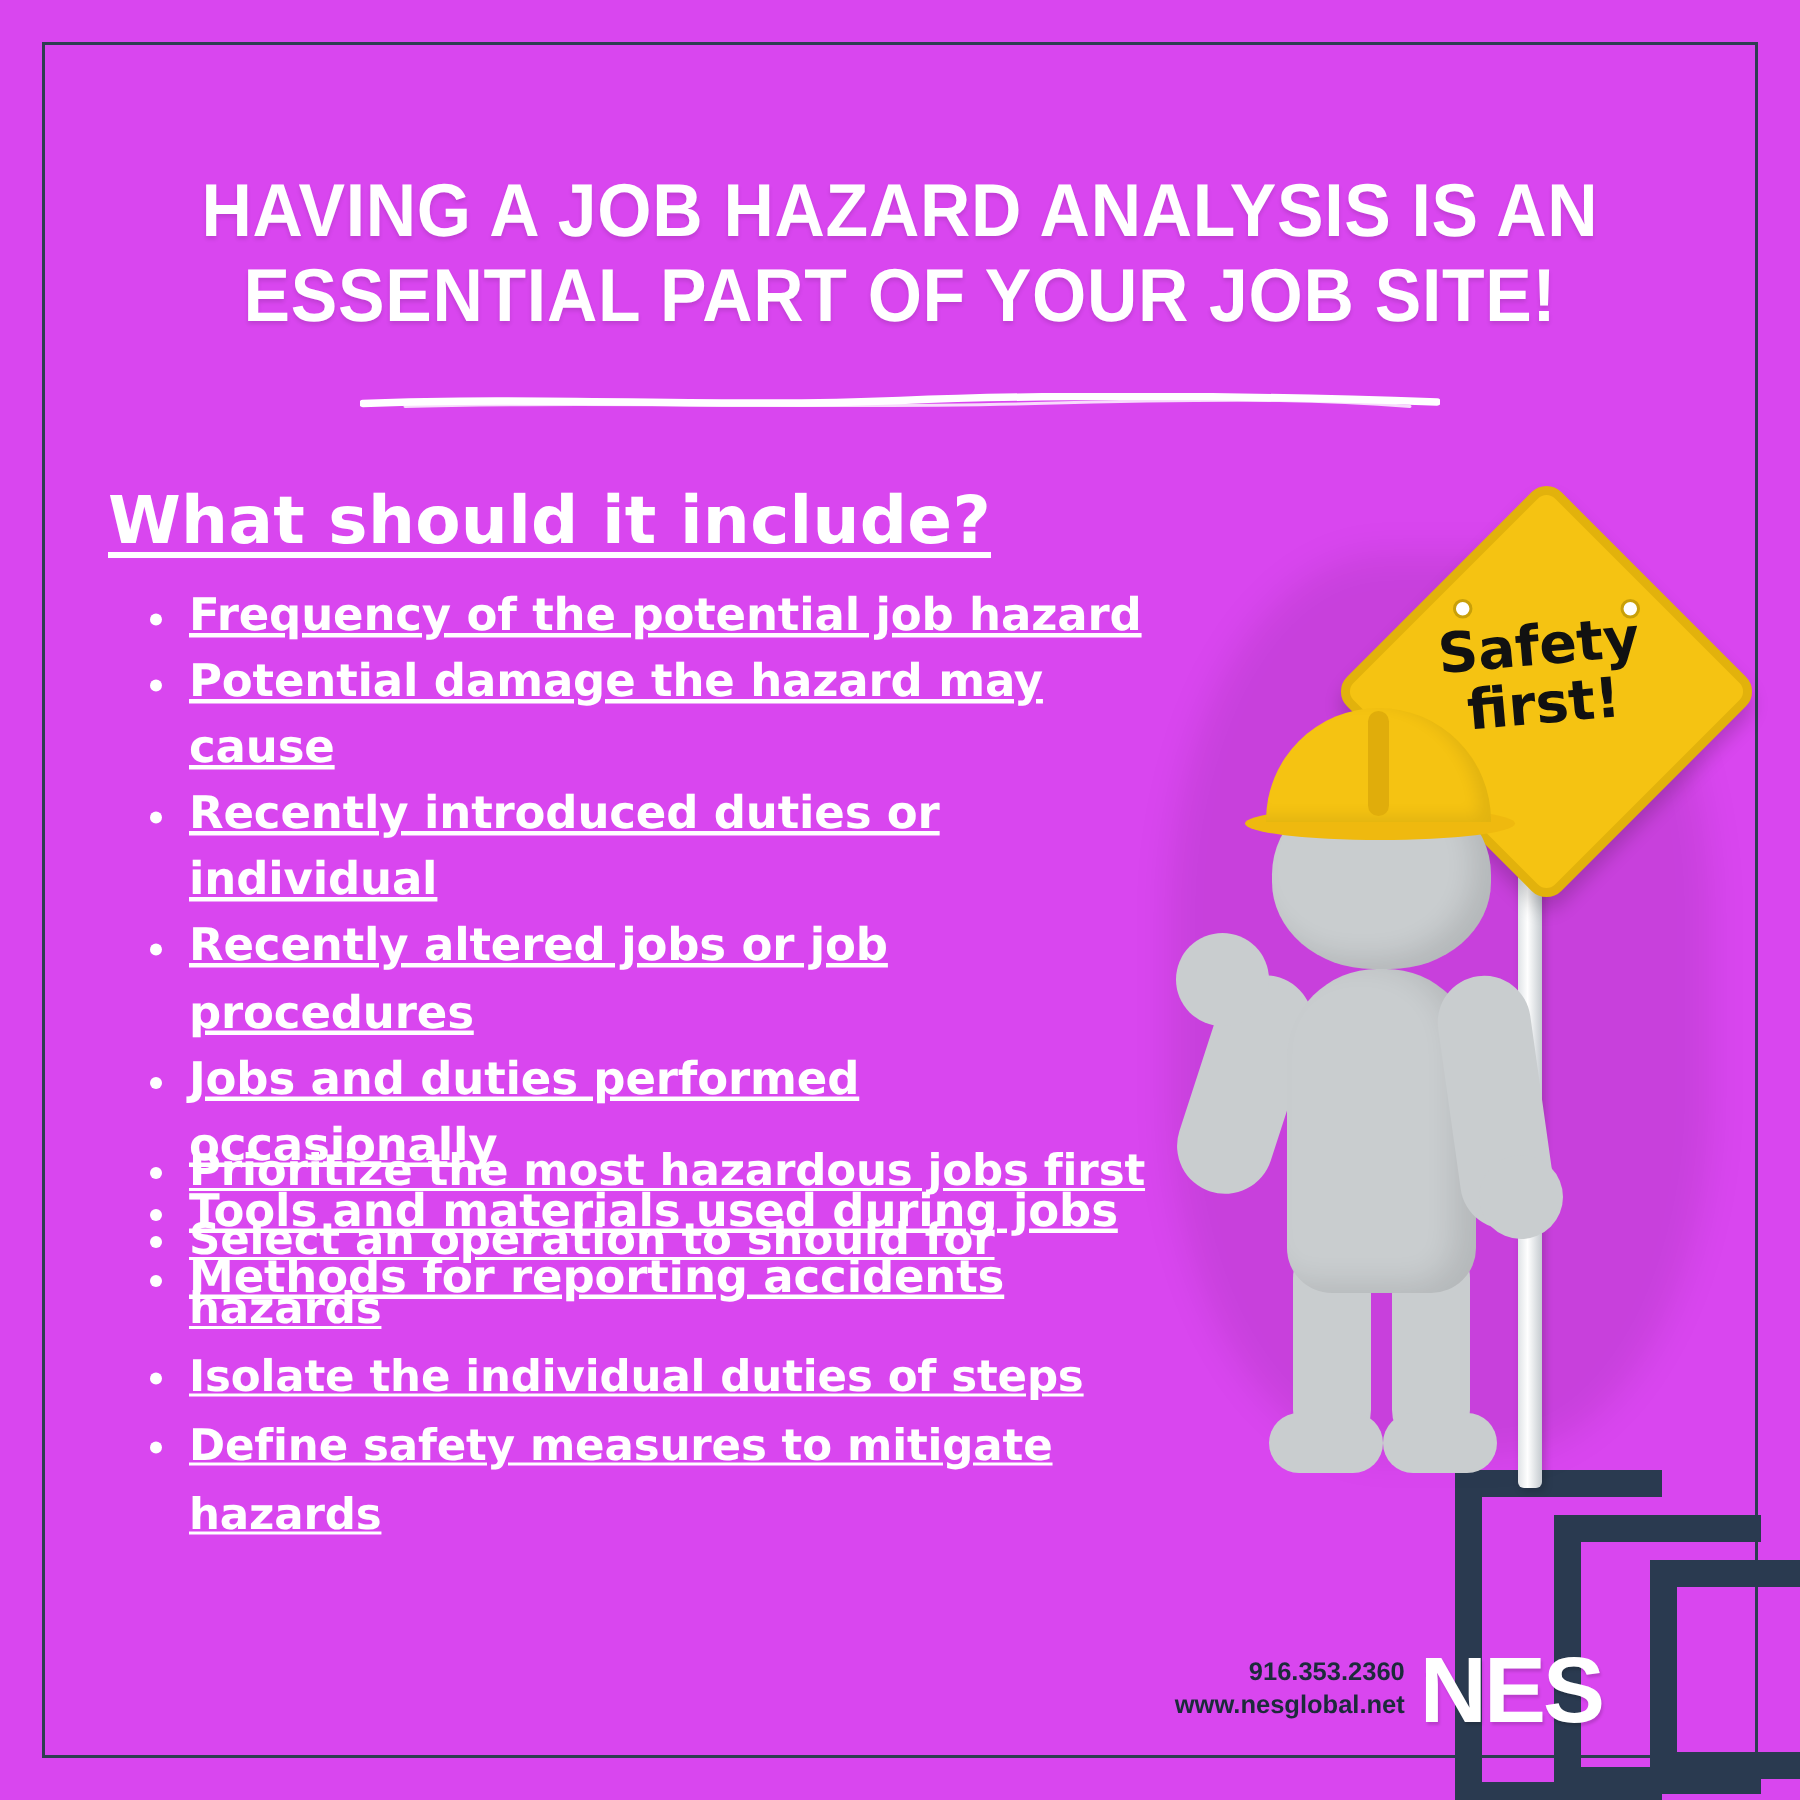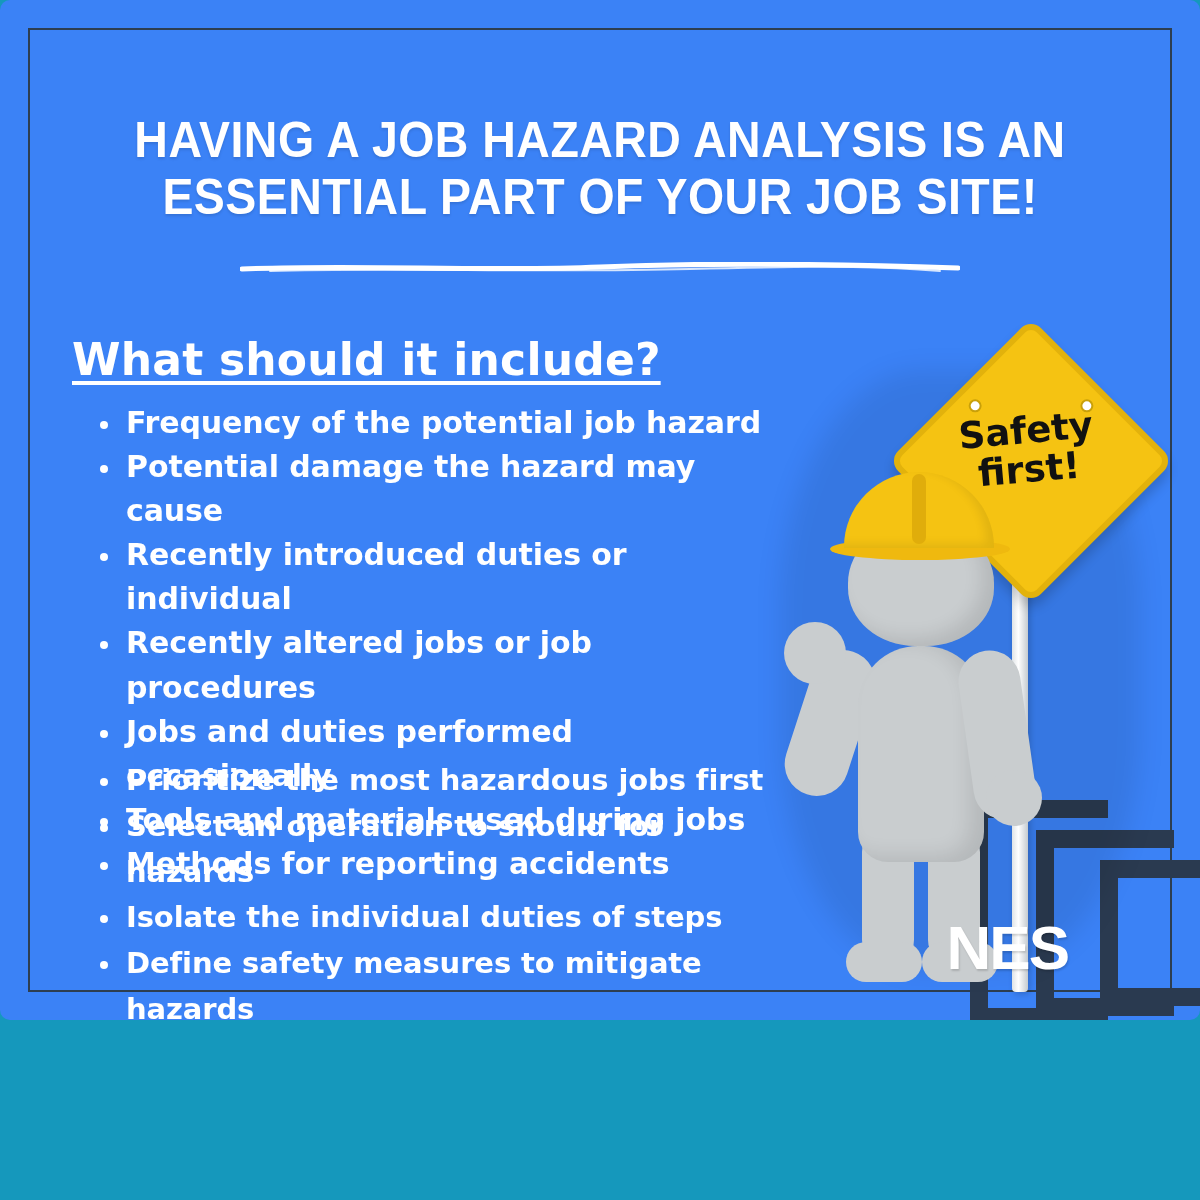--- a/index.html
+++ b/index.html
@@ -9,24 +9,23 @@
   body {
     width: 1200px;
     height: 1200px;
     background: #1598bc;
     font-family: "Liberation Sans", sans-serif;
     overflow: hidden;
   }
   .poster {
     position: relative;
     width: 1200px;
-    height: 1020px;
-    background: #3b82f6;
+    height: 1200px;
+    background: #d946ef;
     box-sizing: border-box;
-    border-radius: 10px;
   }
   
   .frame {
     position: absolute;
     left: 28px;
     top: 28px;
     right: 28px;
     bottom: 28px;
     border: 2px solid #2d3e50;
     box-sizing: border-box;
@@ -94,37 +93,38 @@
     width: 700px;
   }
   .section-title {
     color: #ffffff;
     font-size: 44px;
     font-weight: bold;
     font-style: normal;
     text-decoration: underline;
     text-underline-offset: 6px;
     letter-spacing: 0.2px;
-    margin: 12px 0 16px 0;
+    margin: 0 0 16px 0;
     font-family: "DejaVu Sans", sans-serif;
   }
   ul.bullets {
     list-style: none;
     margin: 0;
     padding: 0 0 0 28px;
   }
   ul.bullets li {
     position: relative;
     color: #ffffff;
     font-size: 30px;
     font-weight: bold;
     line-height: 1.47;
     font-family: "DejaVu Sans", sans-serif;
     letter-spacing: -0.1px;
     padding-left: 26px;
+    text-decoration: underline;
   }
   ul.bullets li::before {
     content: "";
     position: absolute;
     left: 0;
     top: 20px;
     width: 8px;
     height: 8px;
     background: #ffffff;
     border-radius: 50%;
@@ -394,16 +394,20 @@
       <div class="arm-right"></div>
       <div class="hand-right"></div>
       <div class="head"></div>
       <div class="helmet-brim"></div>
       <div class="helmet"></div>
       <div class="helmet-ridge"></div>
     </div>
   </div>
 
   <div class="footer">
+    <div class="contact">
+      <div>916.353.2360</div>
+      <div>www.nesglobal.net</div>
+    </div>
     <div class="logo">NES</div>
   </div>
 
 </div>
 
 </body></html>

